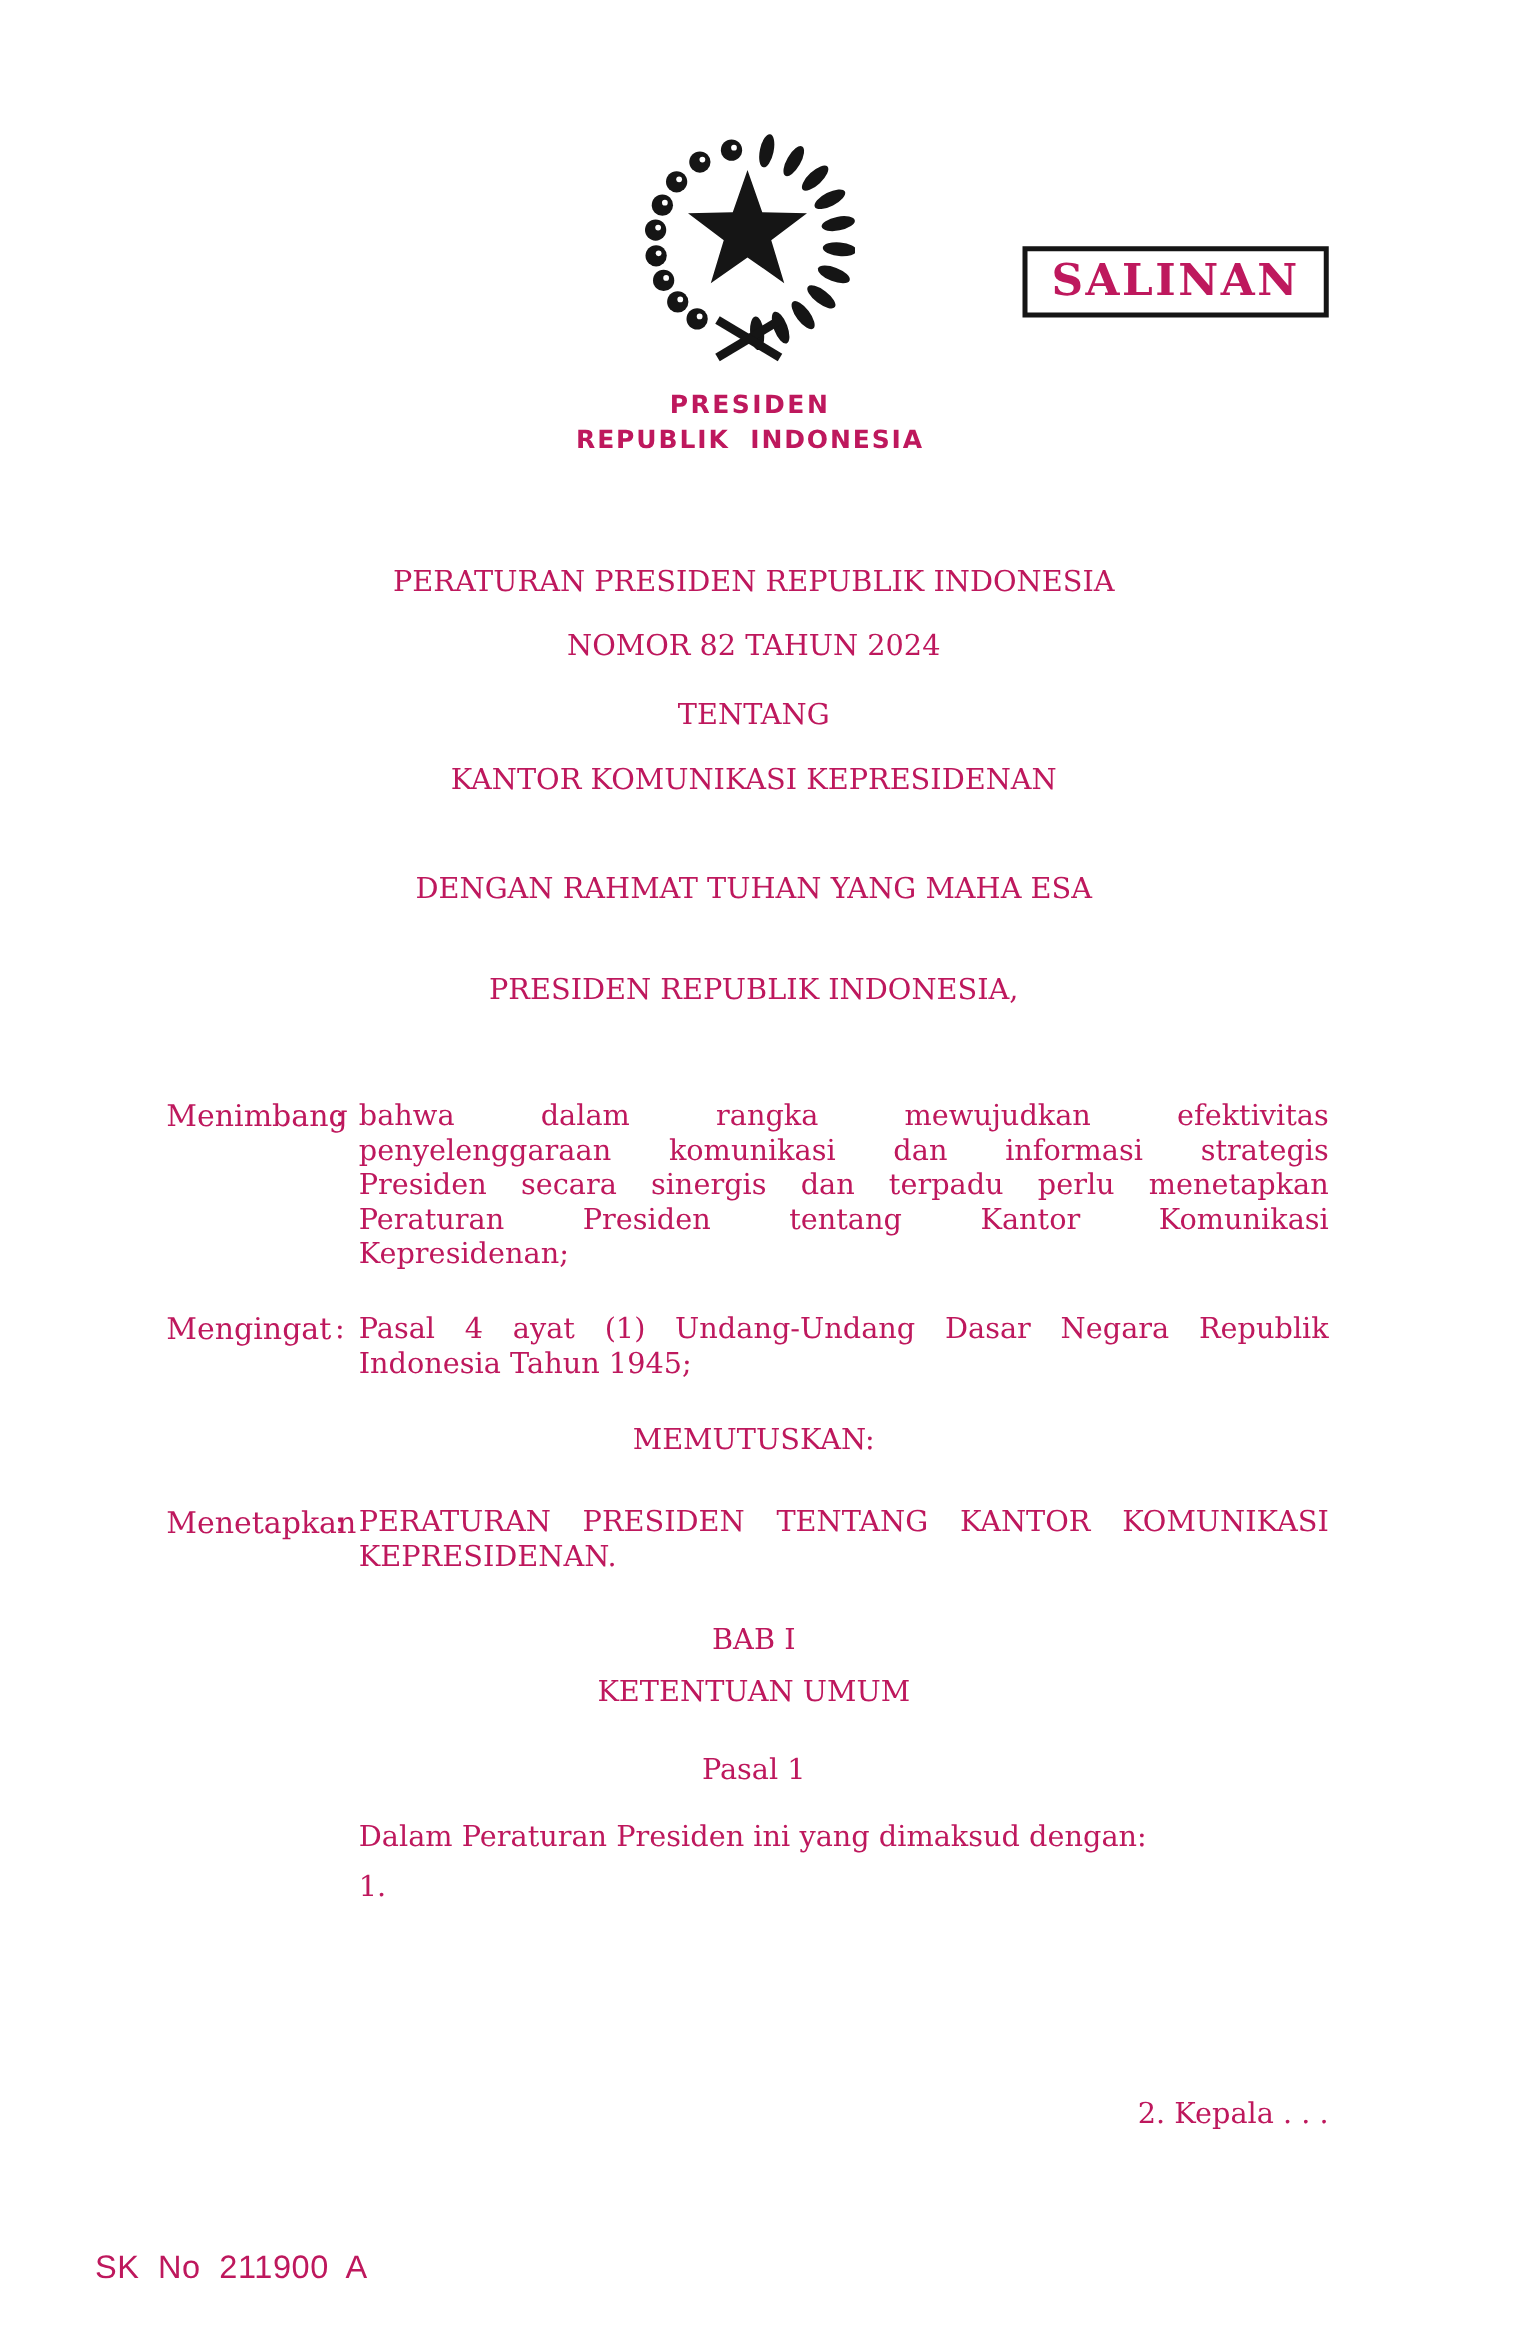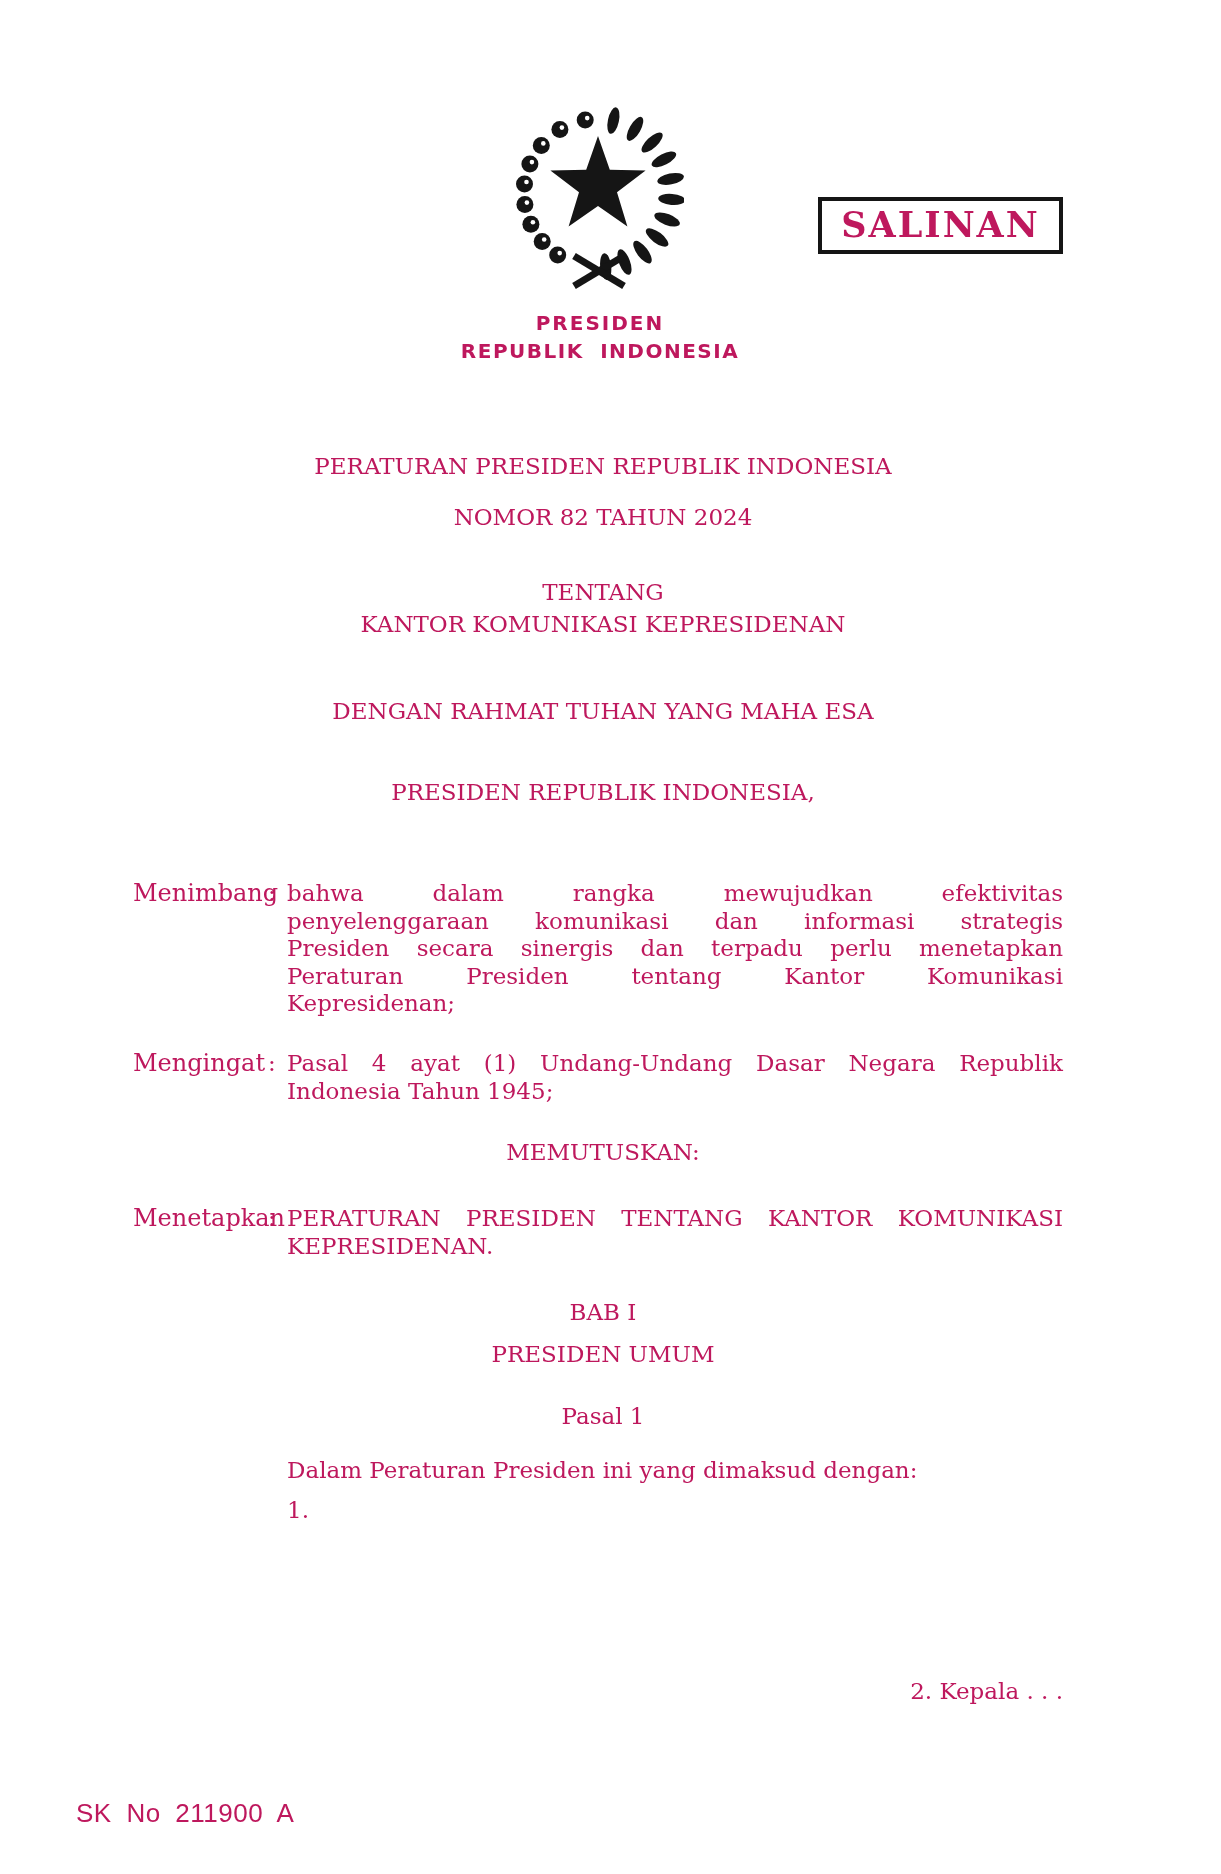--- a/index.html
+++ b/index.html
@@ -19,21 +19,21 @@
 
   
   .salinan {
     left:818px; top:197px; width:245px; height:57px; box-sizing:border-box;
     border:4px solid #151515; text-align:center;
     font-weight:bold; font-size:35px; line-height:48px; letter-spacing:2px;
   }
 
   
   .cc { left:133px; width:940px; text-align:center; font-size:23px; line-height:30px; }
-  .t1 { top:451px; } .t2 { top:502px; } .t3 { top:557px;margin-top:20px; } .t4 { top:609px; }
+  .t1 { top:451px; } .t2 { top:502px; } .t3 { top:557px; } .t4 { top:609px; }
   .invoc { top:696px; } .auth { top:777px; }
   .memutuskan { top:1137px; }
   .bab-num { top:1297px; } .bab-title { top:1339px; } .pasal-num { top:1401px; }
 
   
   .row-label { left:133px; width:150px; font-size:24px; line-height:27.5px; }
   .row-colon { left:268px; width:12px;  font-size:23px; line-height:27.5px; }
   .row-text  { left:287px; width:776px; font-size:23px; line-height:27.5px; }
   .jl { text-align:justify; text-align-last:justify; }
   .ll { text-align:left; }
@@ -138,21 +138,21 @@
   <div class="abs cc memutuskan">MEMUTUSKAN:</div>
 
   <div class="abs row-label menetapkan-row">Menetapkan</div>
   <div class="abs row-colon menetapkan-row">:</div>
   <div class="abs row-text menetapkan-row">
     <div class="jl">PERATURAN PRESIDEN TENTANG KANTOR KOMUNIKASI</div>
     <div class="ll">KEPRESIDENAN.</div>
   </div>
 
   <div class="abs cc bab-num">BAB I</div>
-  <div class="abs cc bab-title">PRESIDEN UMUM</div>
+  <div class="abs cc bab-title">KETENTUAN UMUM</div>
   <div class="abs cc pasal-num">Pasal 1</div>
 
   <div class="abs intro">Dalam Peraturan Presiden ini yang dimaksud dengan:</div>
 
   <div class="abs item-num">1.</div>
 
   <div class="abs catchword">2. Kepala . . .</div>
   <div class="abs doc-code">SK No 211900 A</div>
 
 </div>

